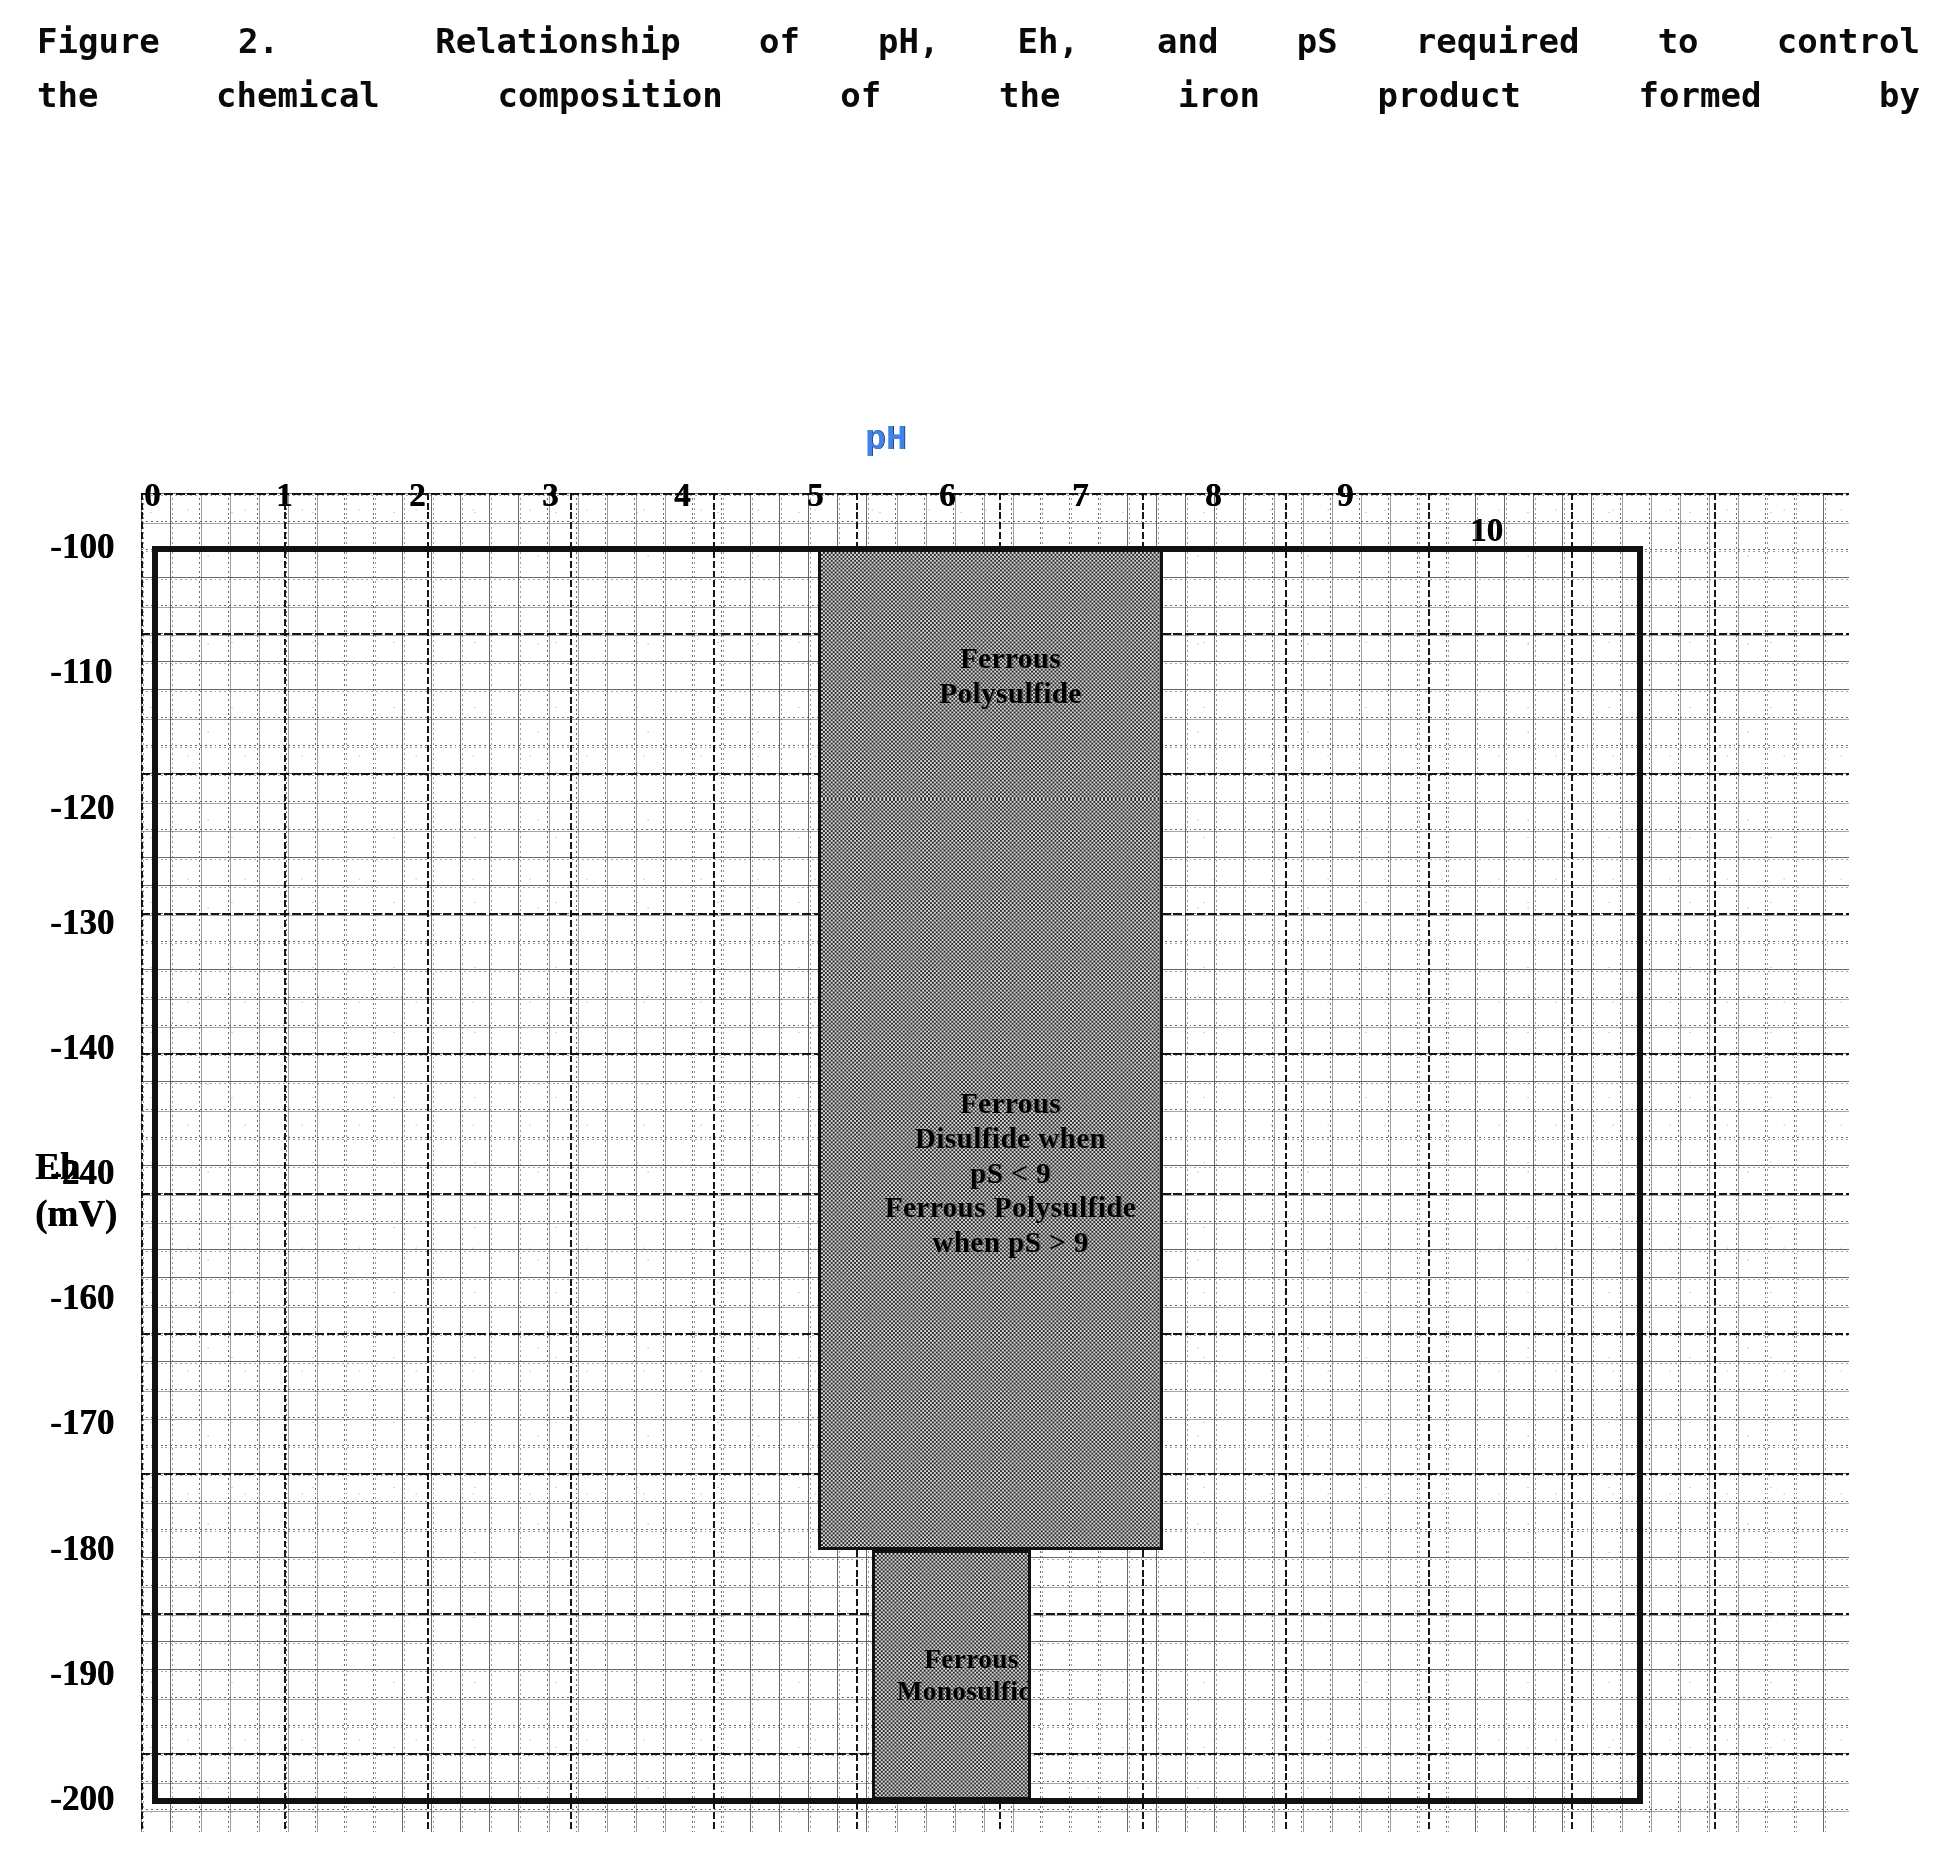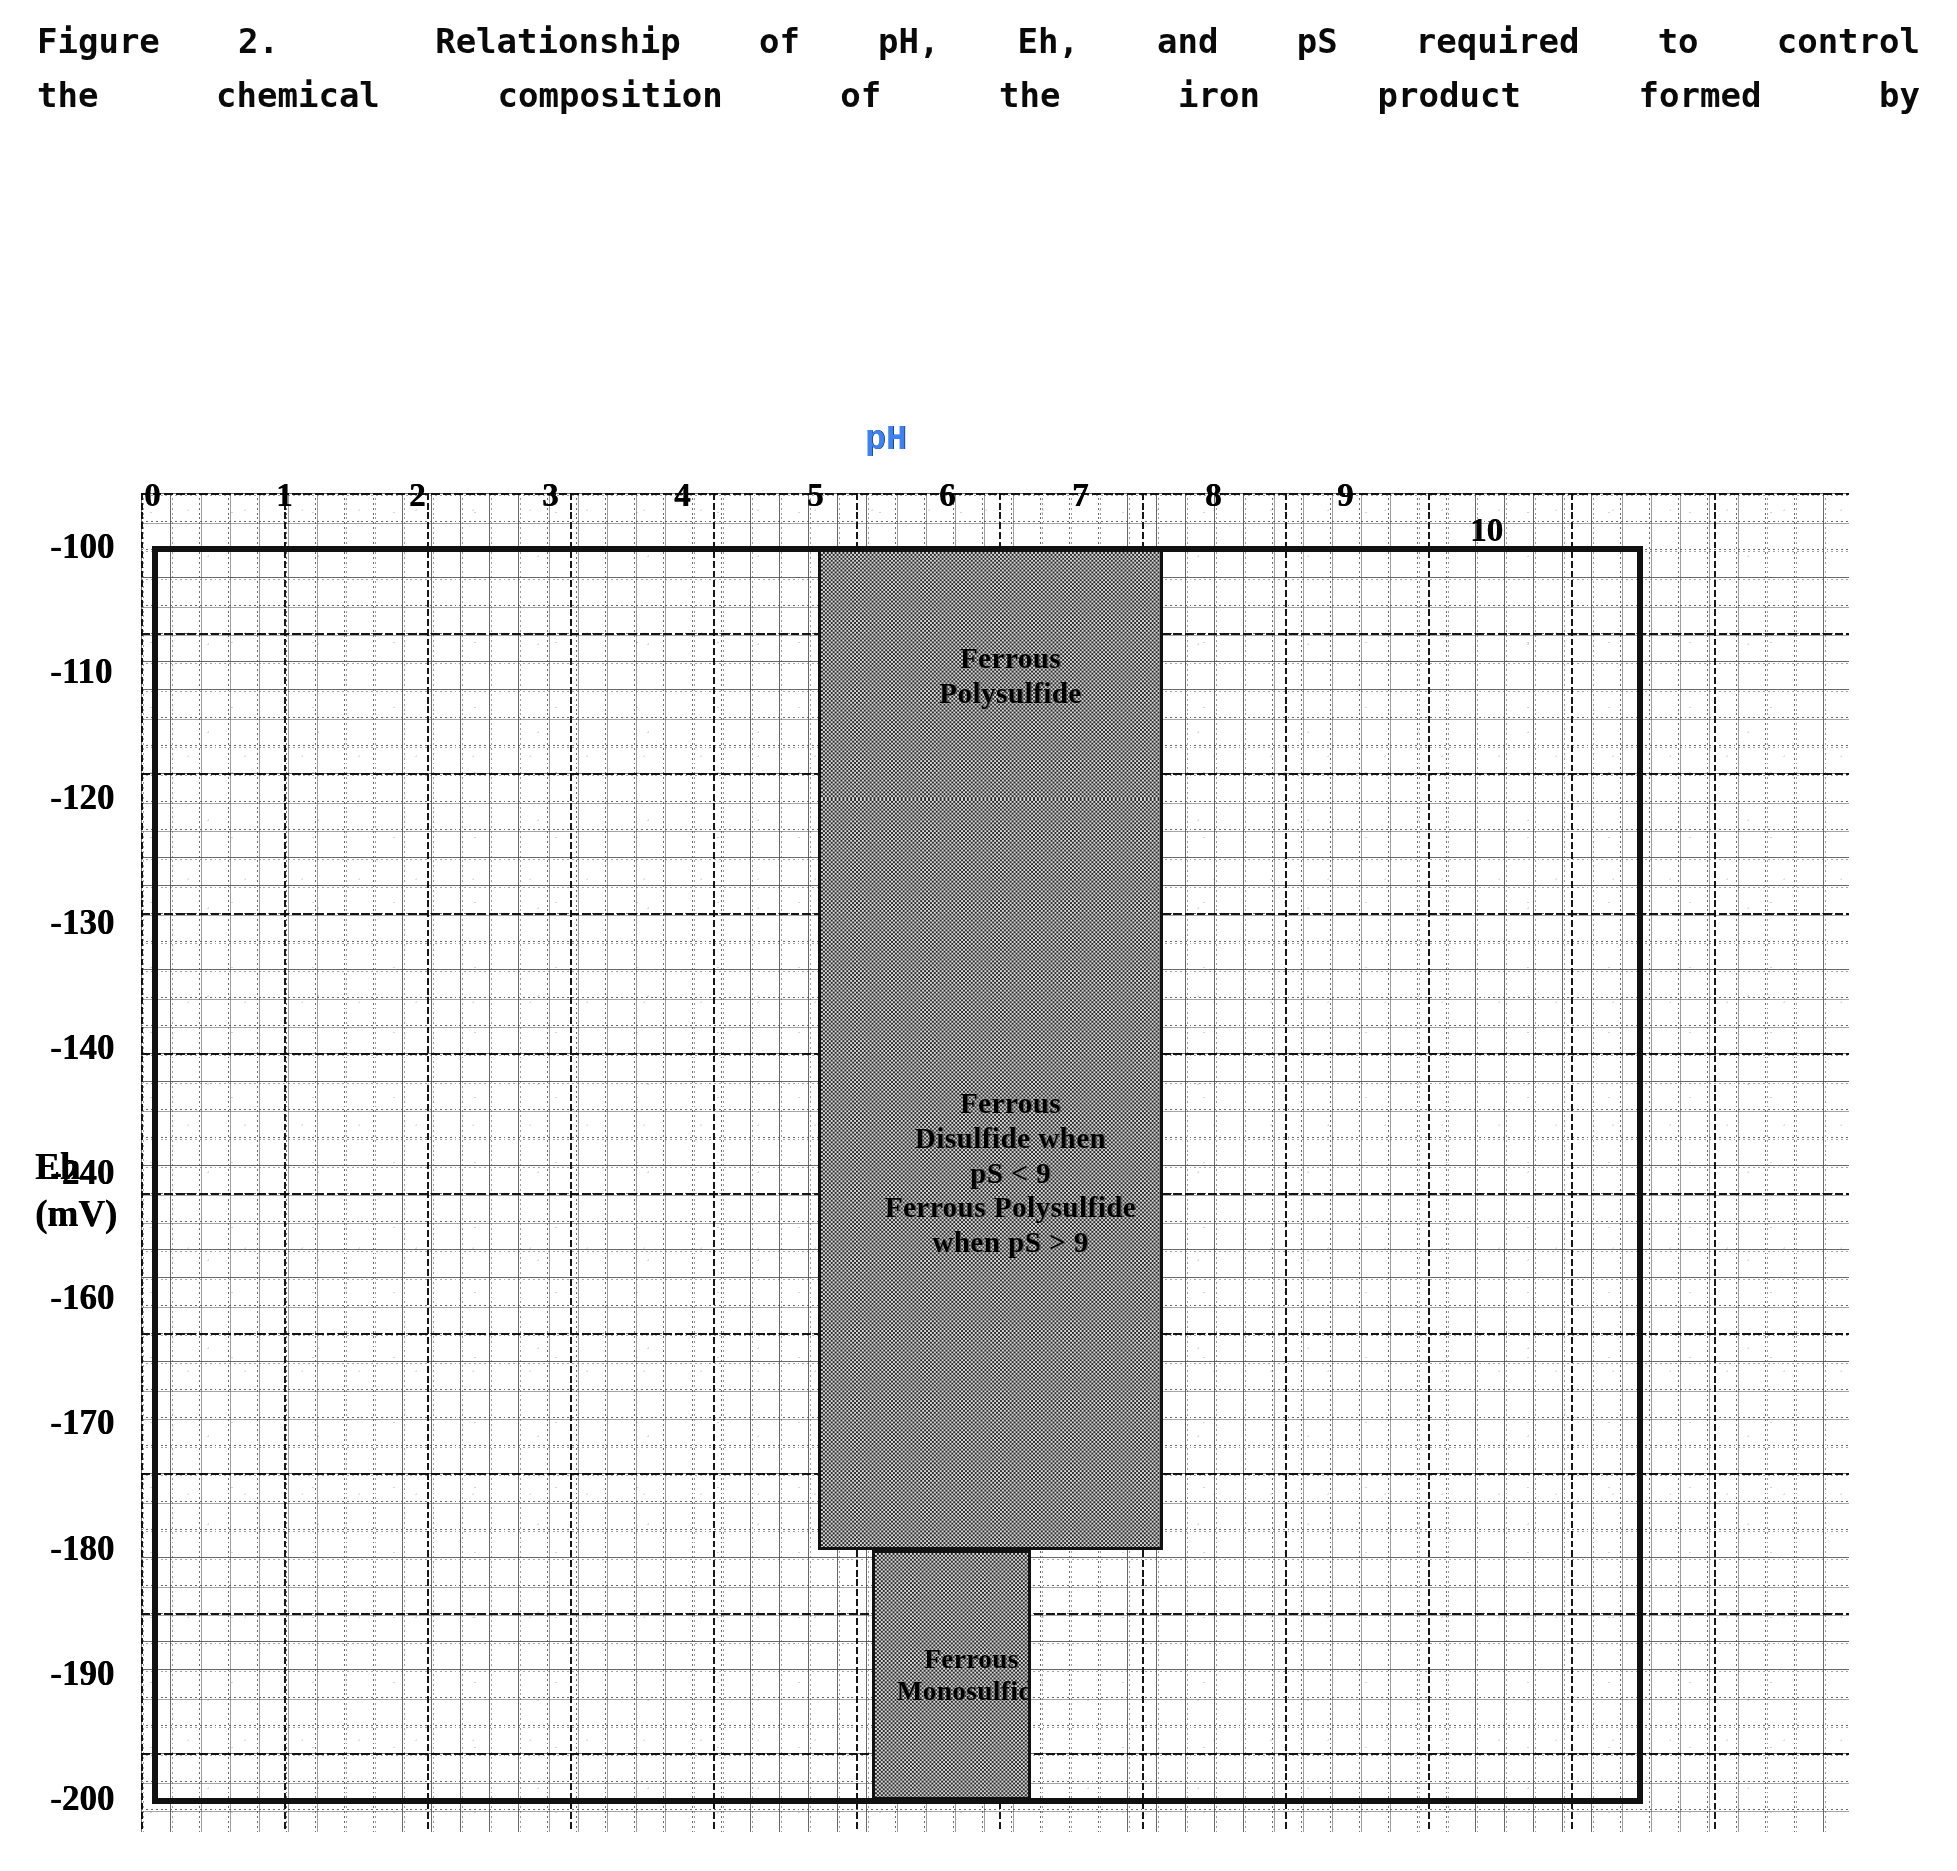--- a/index.html
+++ b/index.html
@@ -213,21 +213,21 @@
       <div class="tickLbl xLbl" style="left: 807px; top: 108px;">5</div>
       <div class="tickLbl xLbl" style="left: 939px; top: 108px;">6</div>
       <div class="tickLbl xLbl" style="left: 1072px; top: 108px;">7</div>
       <div class="tickLbl xLbl" style="left: 1205px; top: 108px;">8</div>
       <div class="tickLbl xLbl" style="left: 1337px; top: 108px;">9</div>
       <div class="tickLbl xLbl" style="left: 1470px; top: 108px; margin-top: 35px;">10</div>
     </div>
   <div id="yTicks">
       <div class="tickLbl yLbl" style="left: 50px; top: 158px;">-100</div>
       <div class="tickLbl yLbl" style="left: 50px; top: 283px;">-110</div>
-      <div class="tickLbl yLbl" style="left: 50px; top: 409px;">-120</div>
+      <div class="tickLbl yLbl" style="left: 50px; top: 419px;">-120</div>
       <div class="tickLbl yLbl" style="left: 50px; top: 534px;">-130</div>
       <div class="tickLbl yLbl" style="left: 50px; top: 659px;">-140</div>
       <div class="tickLbl yLbl" style="left: 50px; top: 784px;">-240</div>
       <div class="tickLbl yLbl" style="left: 50px; top: 909px;">-160</div>
       <div class="tickLbl yLbl" style="left: 50px; top: 1034px;">-170</div>
       <div class="tickLbl yLbl" style="left: 50px; top: 1160px;">-180</div>
       <div class="tickLbl yLbl" style="left: 50px; top: 1285px;">-190</div>
       <div class="tickLbl yLbl" style="left: 50px; top: 1410px;">-200</div>
     </div>
 

